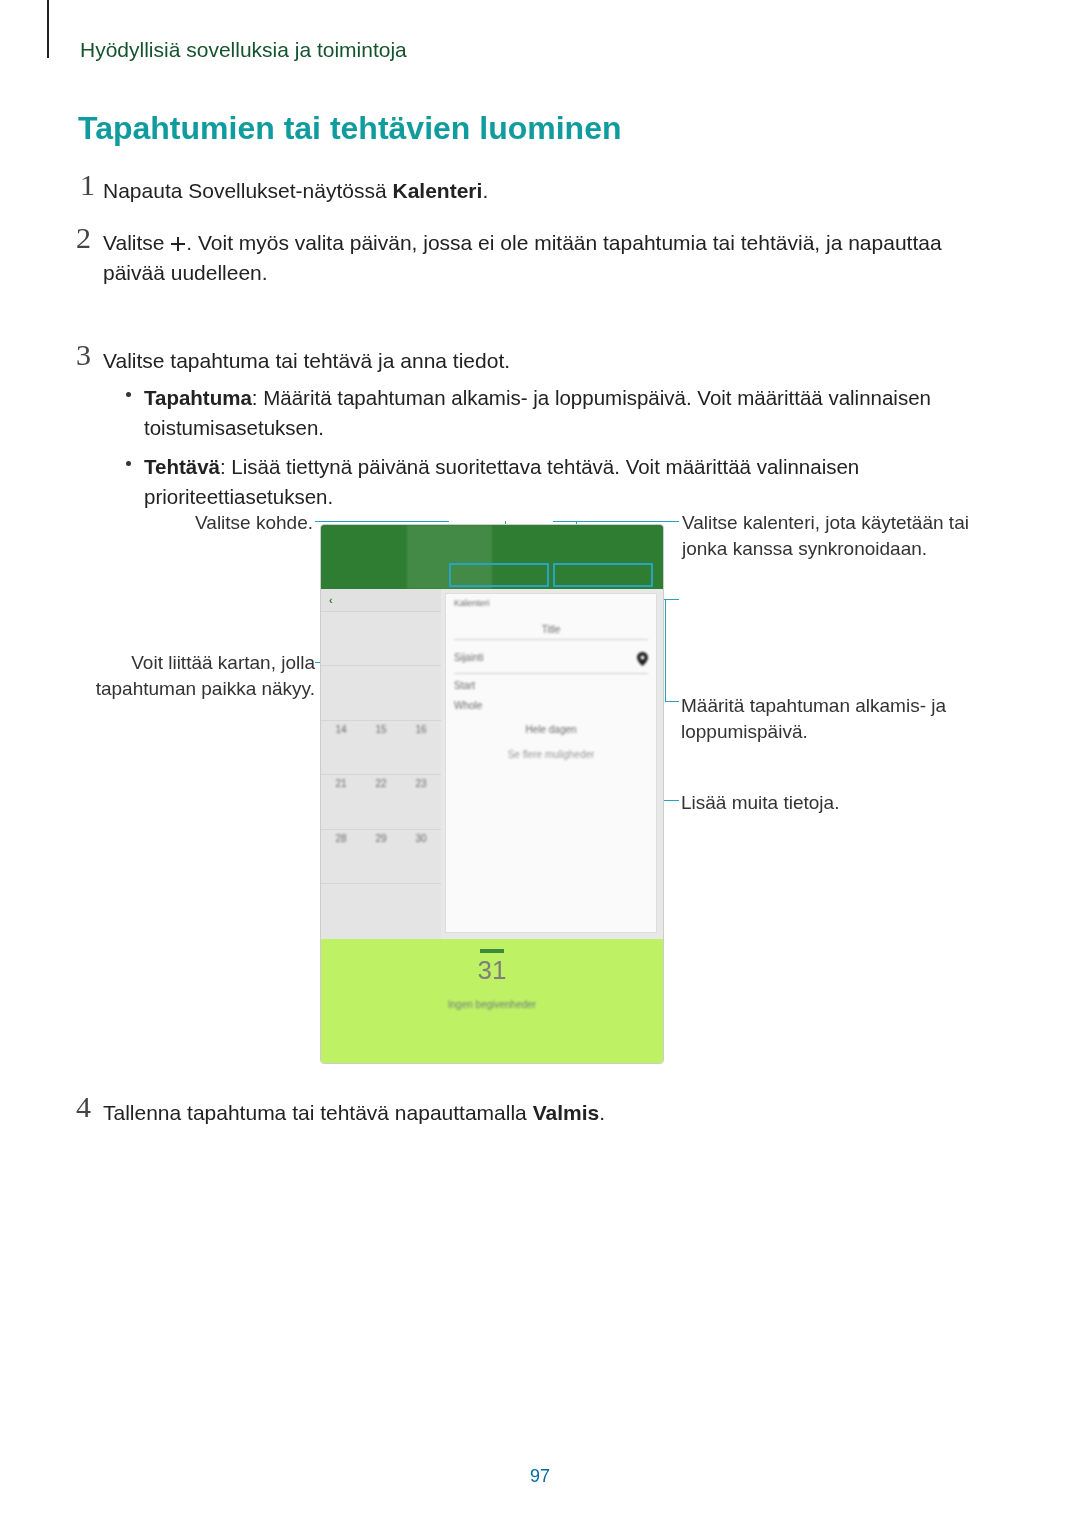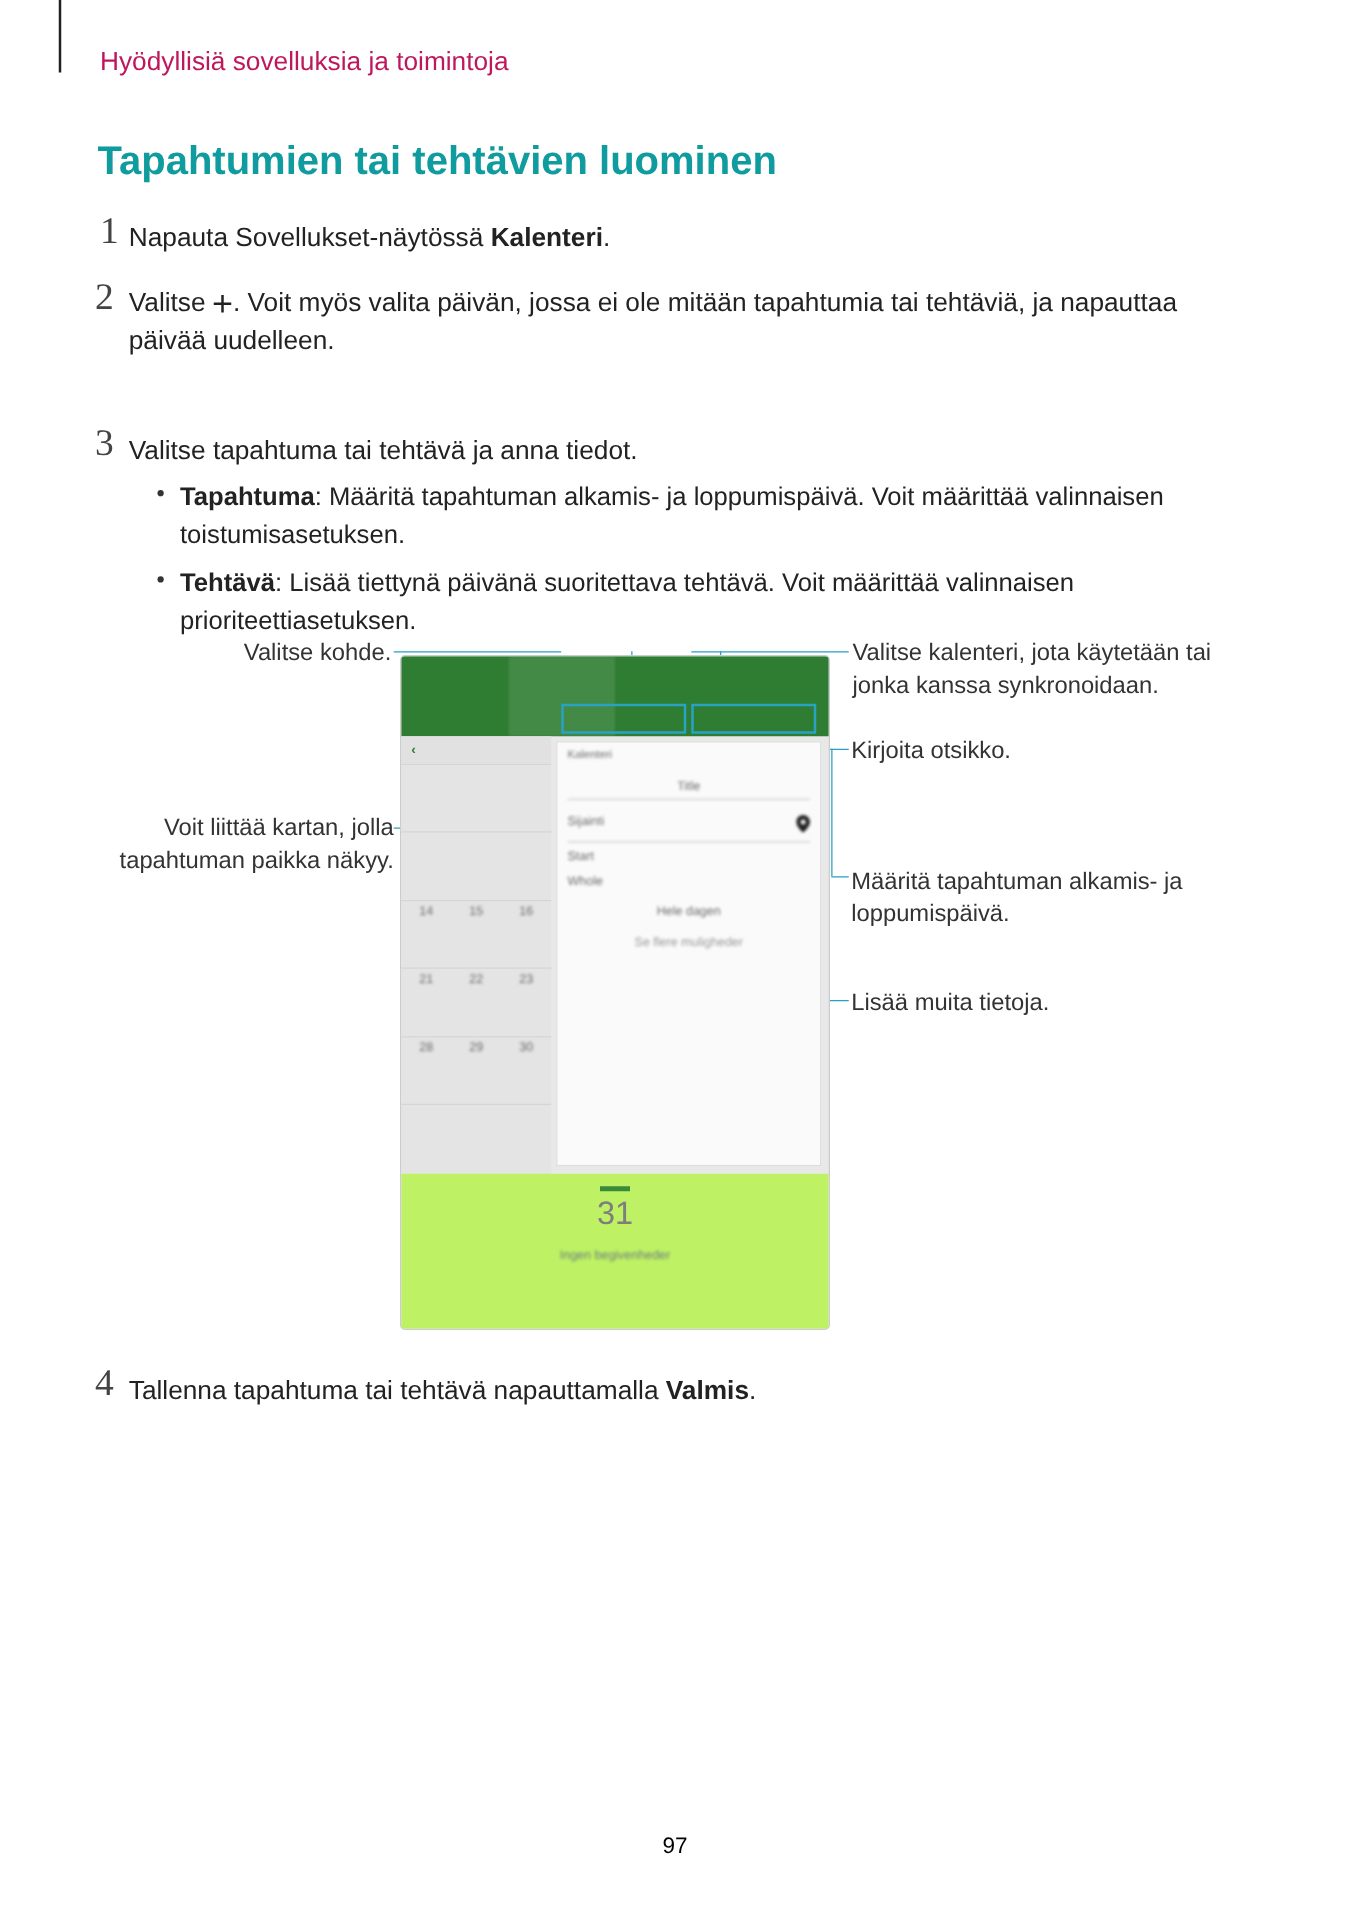--- a/index.html
+++ b/index.html
@@ -1,20 +1,20 @@
 <!DOCTYPE html>
 <html><head>
 <meta charset="utf-8">
 <style>
   * { box-sizing: border-box; margin: 0; padding: 0; }
   html, body { width: 1080px; height: 1527px; background: #fff; font-family: Arial, Helvetica, sans-serif; color: #222; }
   .page { position: relative; width: 1080px; height: 1527px; }
 
   .left-rule { position: absolute; left: 47px; top: 0; width: 0; height: 58px; border-left: 2px solid #222; }
-  .header-text { position: absolute; left: 80px; top: 38px; font-size: 21px; color: #be185d; }
+  .header-text { position: absolute; left: 80px; top: 38px; font-size: 21px; color: #14532d; }
 
   .title { position: absolute; left: 78px; top: 110px; font-size: 32px; font-weight: bold; color: #109c9e; }
 
   .step-num { position: absolute; font-size: 30px; color: #444; font-family: Georgia, "Times New Roman", serif; }
   .step-num.n1 { left: 80px; top: 168px; }
   .step-num.n2 { left: 76px; top: 221px; }
   .step-num.n3 { left: 76px; top: 338px; }
   .step-num.n4 { left: 76px; top: 1090px; }
 
   .step-text { position: absolute; left: 103px; font-size: 21px; line-height: 1.45; max-width: 890px; }
@@ -70,21 +70,21 @@
   .callout.c-right-1 { left: 682px; top: 510px; width: 300px; }
   .callout.c-right-2 { left: 681px; top: 588px; width: 260px; }
   .callout.c-left-2  { left: 75px;  top: 650px; text-align: right; width: 240px; }
   .callout.c-right-3 { left: 681px; top: 693px; width: 300px; }
   .callout.c-right-4 { left: 681px; top: 790px; width: 300px; }
 
   .line { position: absolute; background: #27a1c3; }
   .hline { height: 1.4px; }
   .vline { width: 1.4px; }
 
-  .page-num { position: absolute; left: 0; right: 0; bottom: 40px; text-align: center; font-size: 18px; color: #000000; }
+  .page-num { position: absolute; left: 0; right: 0; bottom: 40px; text-align: center; font-size: 18px; color: #0369a1; }
 </style>
 </head>
 <body>
 
 <div class="page">
   <div class="left-rule"></div>
   <div class="header-text">Hyödyllisiä sovelluksia ja toimintoja</div>
 
   <h2 class="title">Tapahtumien tai tehtävien luominen</h2>
 
@@ -109,21 +109,20 @@
       <span class="bold">Tapahtuma</span><span>: Määritä tapahtuman alkamis- ja loppumispäivä. Voit määrittää valinnaisen toistumisasetuksen.</span>
     </div>
     <div class="sub-item">
       <span class="dot"></span>
       <span class="bold">Tehtävä</span><span>: Lisää tiettynä päivänä suoritettava tehtävä. Voit määrittää valinnaisen prioriteettiasetuksen.</span>
     </div>
   </div>
 
   <div class="callout c-left-1">Valitse kohde.</div>
   <div class="callout c-right-1">Valitse kalenteri, jota käytetään tai jonka kanssa synkronoidaan.</div>
-  <div class="callout c-right-2">Kirjoita otsikko.</div>
   <div class="callout c-left-2">Voit liittää kartan, jolla tapahtuman paikka näkyy.</div>
   <div class="callout c-right-3">Määritä tapahtuman alkamis- ja loppumispäivä.</div>
   <div class="callout c-right-4">Lisää muita tietoja.</div>
 
   <div class="line hline" style="left:315px; top:521px; width:134px;"></div>
   <div class="line vline" style="left:505px; top:521px; height:34px;"></div>
 
   <div class="line hline" style="left:315px; top:662px; width:216px;"></div>
 
   <div class="line hline" style="left:553px; top:521px; width:126px;"></div>

